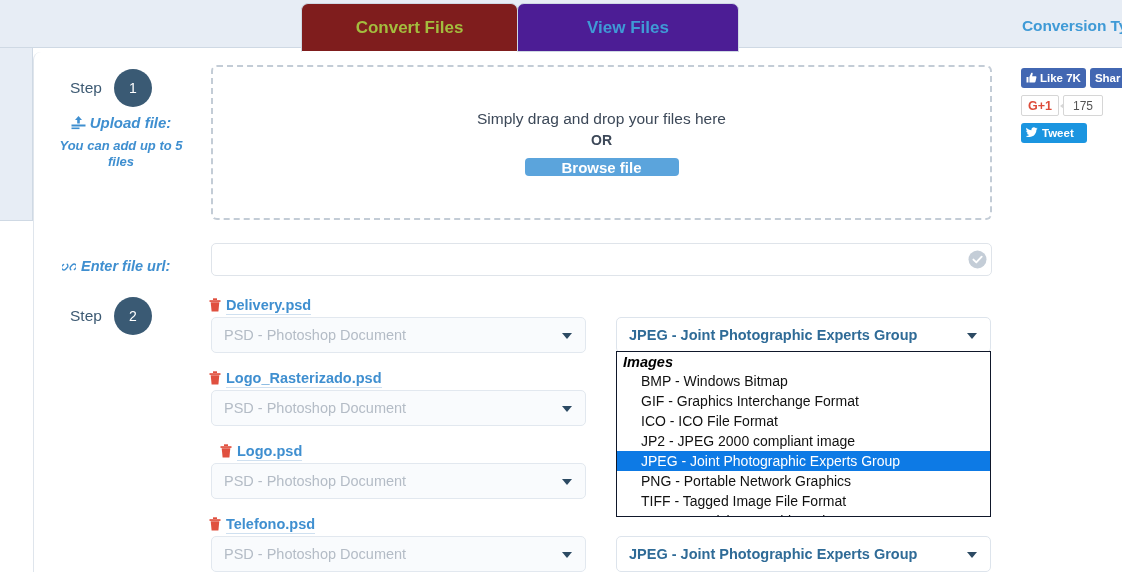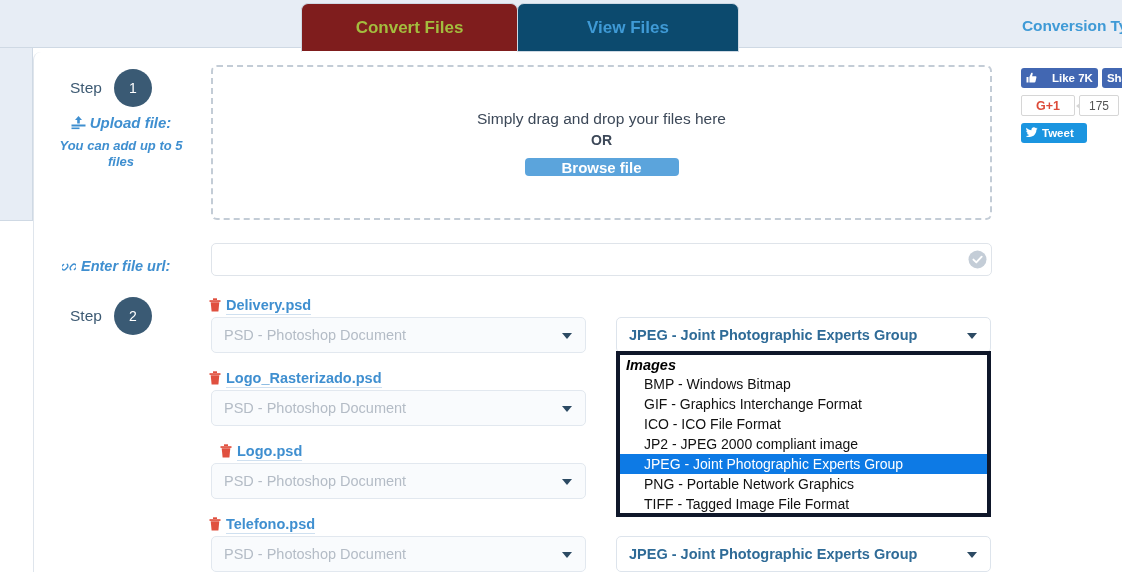--- a/index.html
+++ b/index.html
@@ -52,21 +52,21 @@
   .tab {
     height: 49px;
     display: flex;
     align-items: center;
     justify-content: center;
     font-size: 17px;
     font-weight: bold;
     border: 1px solid #cfd9e4;
     border-radius: 7px 7px 0 0;
     cursor: pointer;
-    background: #0c4a6e;
+    background: #4c1d95;
   }
   .tab-convert {
     width: 217px;
     background: #7f1d1d;
     color: #a3bd3e;
     border-bottom: 1px solid #ffffff;
     position: relative;
     z-index: 3;
   }
   .tab-view {
@@ -259,21 +259,21 @@
     padding: 0 12px;
     cursor: pointer;
   }
 
   
   .dropdown-list {
     position: absolute;
     left: 616px; top: 351px;
     width: 375px; height: 166px;
     background: #ffffff;
-    border: 4px solid #0f172a;
+    border: 1px solid #0f172a;
     z-index: 50;
     overflow: hidden;
     font-size: 14px;
     color: #111111;
   }
   .dd-group {
     font-style: italic;
     font-weight: bold;
     padding: 2px 0 1px 6px;
     font-size: 14.5px;
@@ -303,33 +303,33 @@
     color: #ffffff;
     font-size: 11.5px;
     font-weight: bold;
     border-radius: 3px;
     display: flex;
     align-items: center;
     padding: 0 5px;
     white-space: nowrap;
     cursor: pointer;
   }
-  .fb-like { gap: 15px; }
+  .fb-like { gap: 3px; }
   .gplus-row {
     display: flex;
     margin-top: 7px;
     height: 21px;
   }
   .gplus-btn {
     border: 1px solid #d6d6d6;
     border-radius: 2px;
     background: #ffffff;
     display: flex;
     align-items: center;
-    padding: 0 14px;
+    padding: 0 6px;
     font-size: 12.5px;
     font-weight: bold;
     color: #dd4b39;
     cursor: pointer;
   }
   .gplus-count {
     border: 1px solid #d6d6d6;
     border-radius: 2px;
     background: #ffffff;
     margin-left: 4px;

